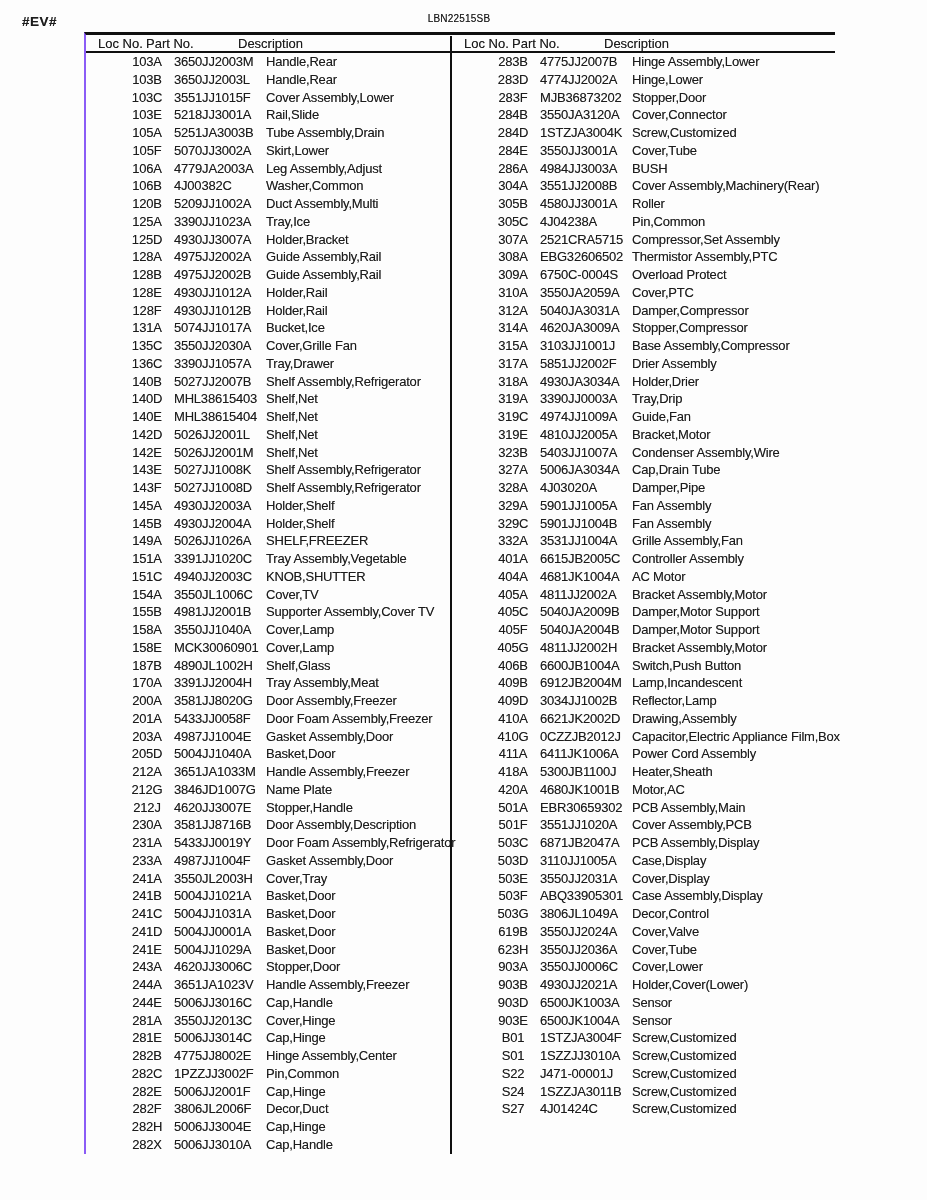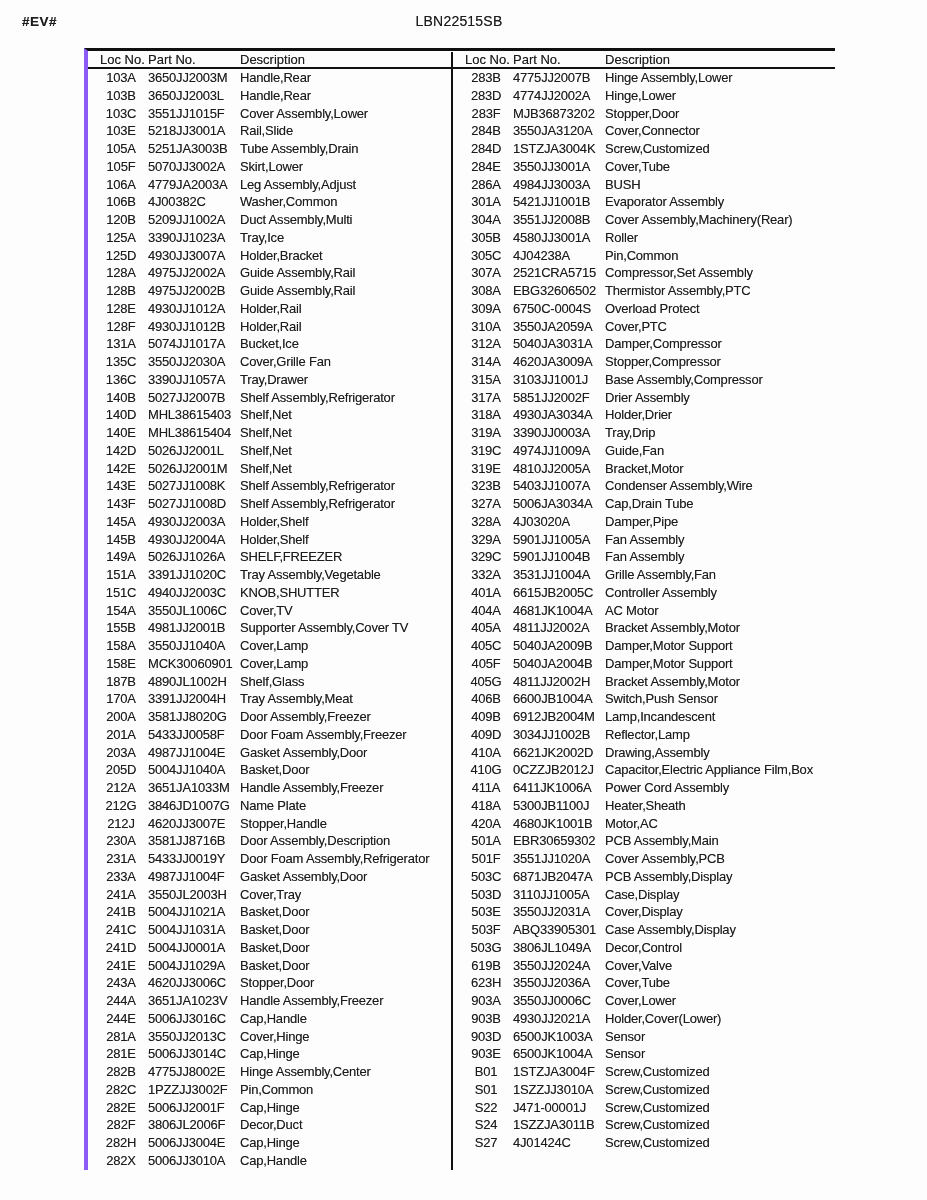--- a/index.html
+++ b/index.html
@@ -11,37 +11,37 @@
     position:relative;
     -webkit-font-smoothing:antialiased;
   }
   .eyecatcher {
     position:absolute; left:22px; top:14px;
     font-size:13.5px; font-weight:bold; letter-spacing:0.5px;
     text-shadow:0 0 0.5px rgba(0,0,0,.55);
   }
   .doc-title {
     position:absolute; left:84px; top:13px; width:750px;
-    text-align:center; font-size:14px; letter-spacing:0.2px;
+    text-align:center; font-size:10px; letter-spacing:0.2px;
     text-shadow:0 0 0.5px rgba(0,0,0,.55);
   }
   .parts-table {
-    position:absolute; left:84px; top:48px; width:751px;
+    position:absolute; left:84px; top:32px; width:751px;
     border-top:3px solid #101010;
-    border-left:4px solid #8b5cf6;
+    border-left:2px solid #8b5cf6;
   }
   .header-row {
     display:flex;
     border-bottom:2.5px solid #101010;
     height:18px;
     font-size:13px;
     align-items:center;
     text-shadow:0 0 0.5px rgba(0,0,0,.5);
   }
-  .half { width:364px; }
+  .half { width:364px;padding-left:28px; }
   .half.right { width:385px; border-left:2px solid #101010; }
   .cells {
     display:grid;
     grid-template-columns:48px 92px auto;
     padding-left:12px;
     align-items:center;
     white-space:nowrap;
   }
   .body-cols { display:flex; align-items:stretch; }
   .rows { font-size:13px; letter-spacing:-0.2px; text-shadow:0 0 0.45px rgba(0,0,0,.45); }
@@ -412,25 +412,20 @@
           <span class="loc">284E</span>
           <span class="part">3550JJ3001A</span>
           <span class="desc">Cover,Tube</span>
         </div>
         <div class="row cells">
           <span class="loc">286A</span>
           <span class="part">4984JJ3003A</span>
           <span class="desc">BUSH</span>
         </div>
         <div class="row cells">
-          <span class="loc">301A</span>
-          <span class="part">5421JJ1001B</span>
-          <span class="desc">Evaporator Assembly</span>
-        </div>
-        <div class="row cells">
           <span class="loc">304A</span>
           <span class="part">3551JJ2008B</span>
           <span class="desc">Cover Assembly,Machinery(Rear)</span>
         </div>
         <div class="row cells">
           <span class="loc">305B</span>
           <span class="part">4580JJ3001A</span>
           <span class="desc">Roller</span>
         </div>
         <div class="row cells">
@@ -554,21 +549,21 @@
           <span class="desc">Damper,Motor Support</span>
         </div>
         <div class="row cells">
           <span class="loc">405G</span>
           <span class="part">4811JJ2002H</span>
           <span class="desc">Bracket Assembly,Motor</span>
         </div>
         <div class="row cells">
           <span class="loc">406B</span>
           <span class="part">6600JB1004A</span>
-          <span class="desc">Switch,Push Sensor</span>
+          <span class="desc">Switch,Push Button</span>
         </div>
         <div class="row cells">
           <span class="loc">409B</span>
           <span class="part">6912JB2004M</span>
           <span class="desc">Lamp,Incandescent</span>
         </div>
         <div class="row cells">
           <span class="loc">409D</span>
           <span class="part">3034JJ1002B</span>
           <span class="desc">Reflector,Lamp</span>

